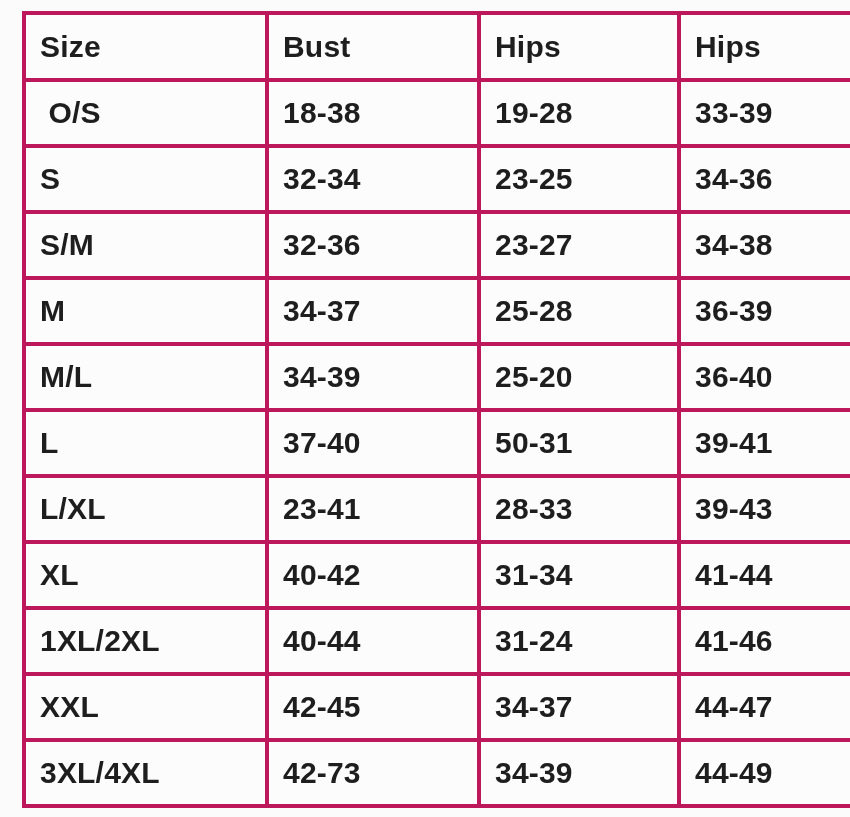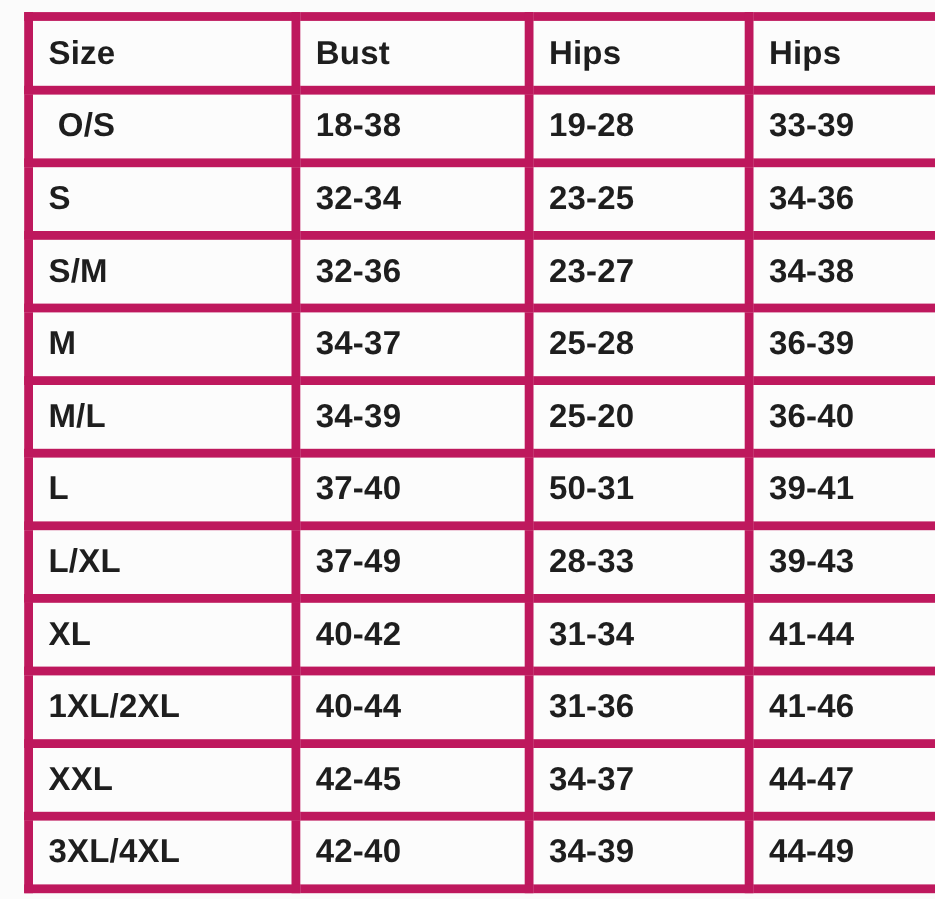--- a/index.html
+++ b/index.html
@@ -21,21 +21,21 @@
     position: absolute;
     left: 22px;
     top: 11px;
     width: 872px;              
     border-collapse: collapse;
     table-layout: fixed;
     background: #fcfcfc;
   }
   .size-chart th,
   .size-chart td {
-    border: 8px solid #be185d;
+    border: 4px solid #be185d;
     padding: 0 6px 0 14px;
     text-align: left;
     vertical-align: middle;
     font-weight: 700;
     font-size: 30px;
     line-height: 1;
     letter-spacing: 0.2px;
     color: #1e1e1e;
     white-space: pre;          
     overflow: hidden;
@@ -94,43 +94,43 @@
           <td>36-40</td>
         </tr>
         <tr>
           <td>L</td>
           <td>37-40</td>
           <td>50-31</td>
           <td>39-41</td>
         </tr>
         <tr>
           <td>L/XL</td>
-          <td>37-49</td>
+          <td>23-41</td>
           <td>28-33</td>
           <td>39-43</td>
         </tr>
         <tr>
           <td>XL</td>
           <td>40-42</td>
           <td>31-34</td>
           <td>41-44</td>
         </tr>
         <tr>
           <td>1XL/2XL</td>
           <td>40-44</td>
-          <td>31-36</td>
+          <td>31-24</td>
           <td>41-46</td>
         </tr>
         <tr>
           <td>XXL</td>
           <td>42-45</td>
           <td>34-37</td>
           <td>44-47</td>
         </tr>
         <tr>
           <td>3XL/4XL</td>
-          <td>42-40</td>
+          <td>42-73</td>
           <td>34-39</td>
           <td>44-49</td>
         </tr>
       </tbody>
   </table>
 </div>
 
 </body></html>

